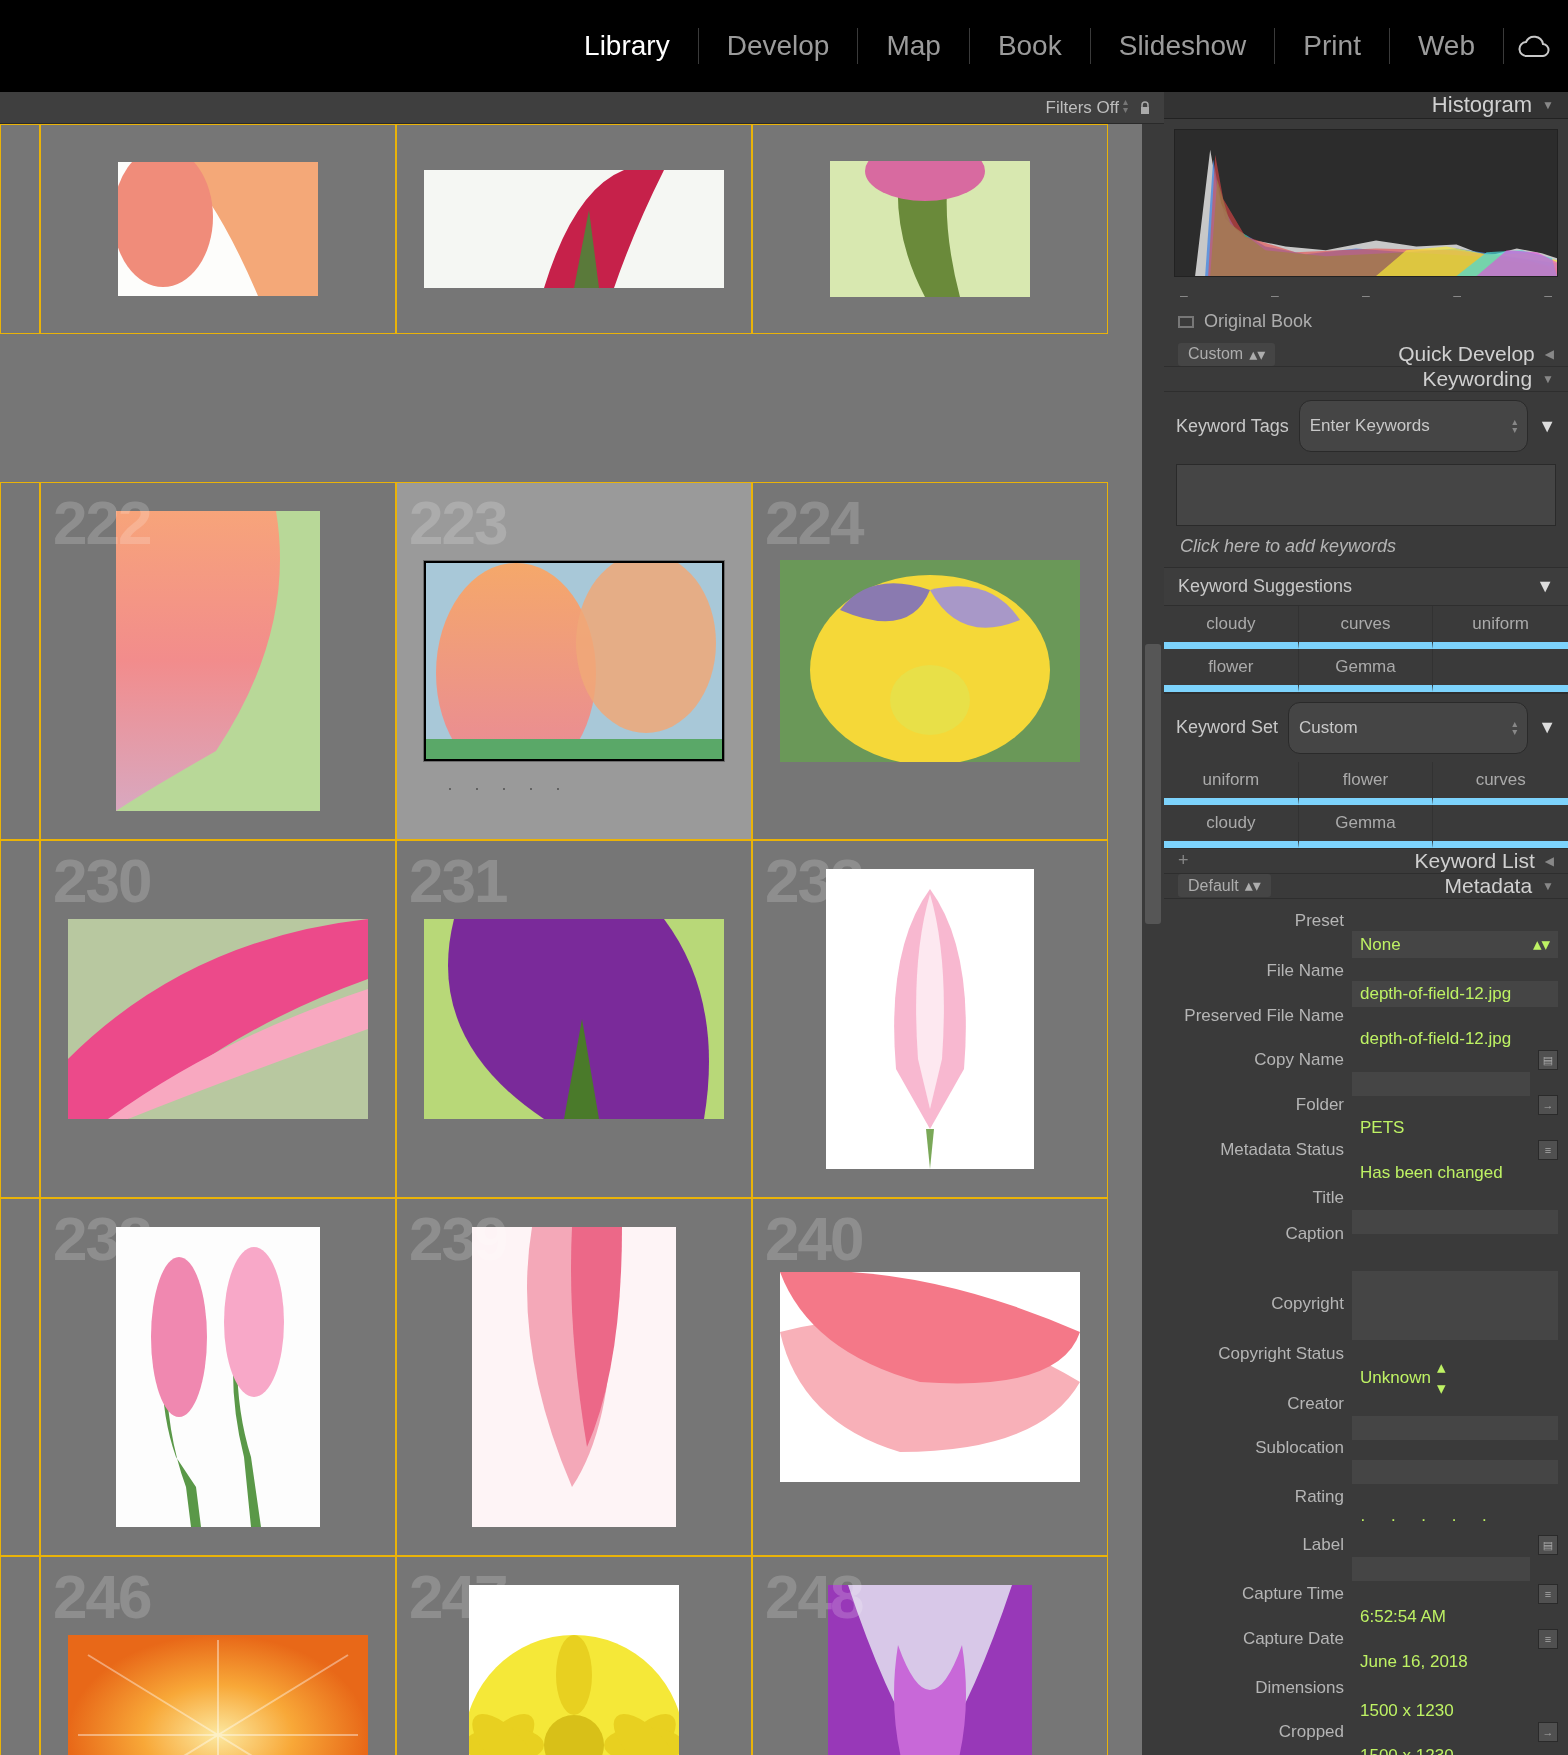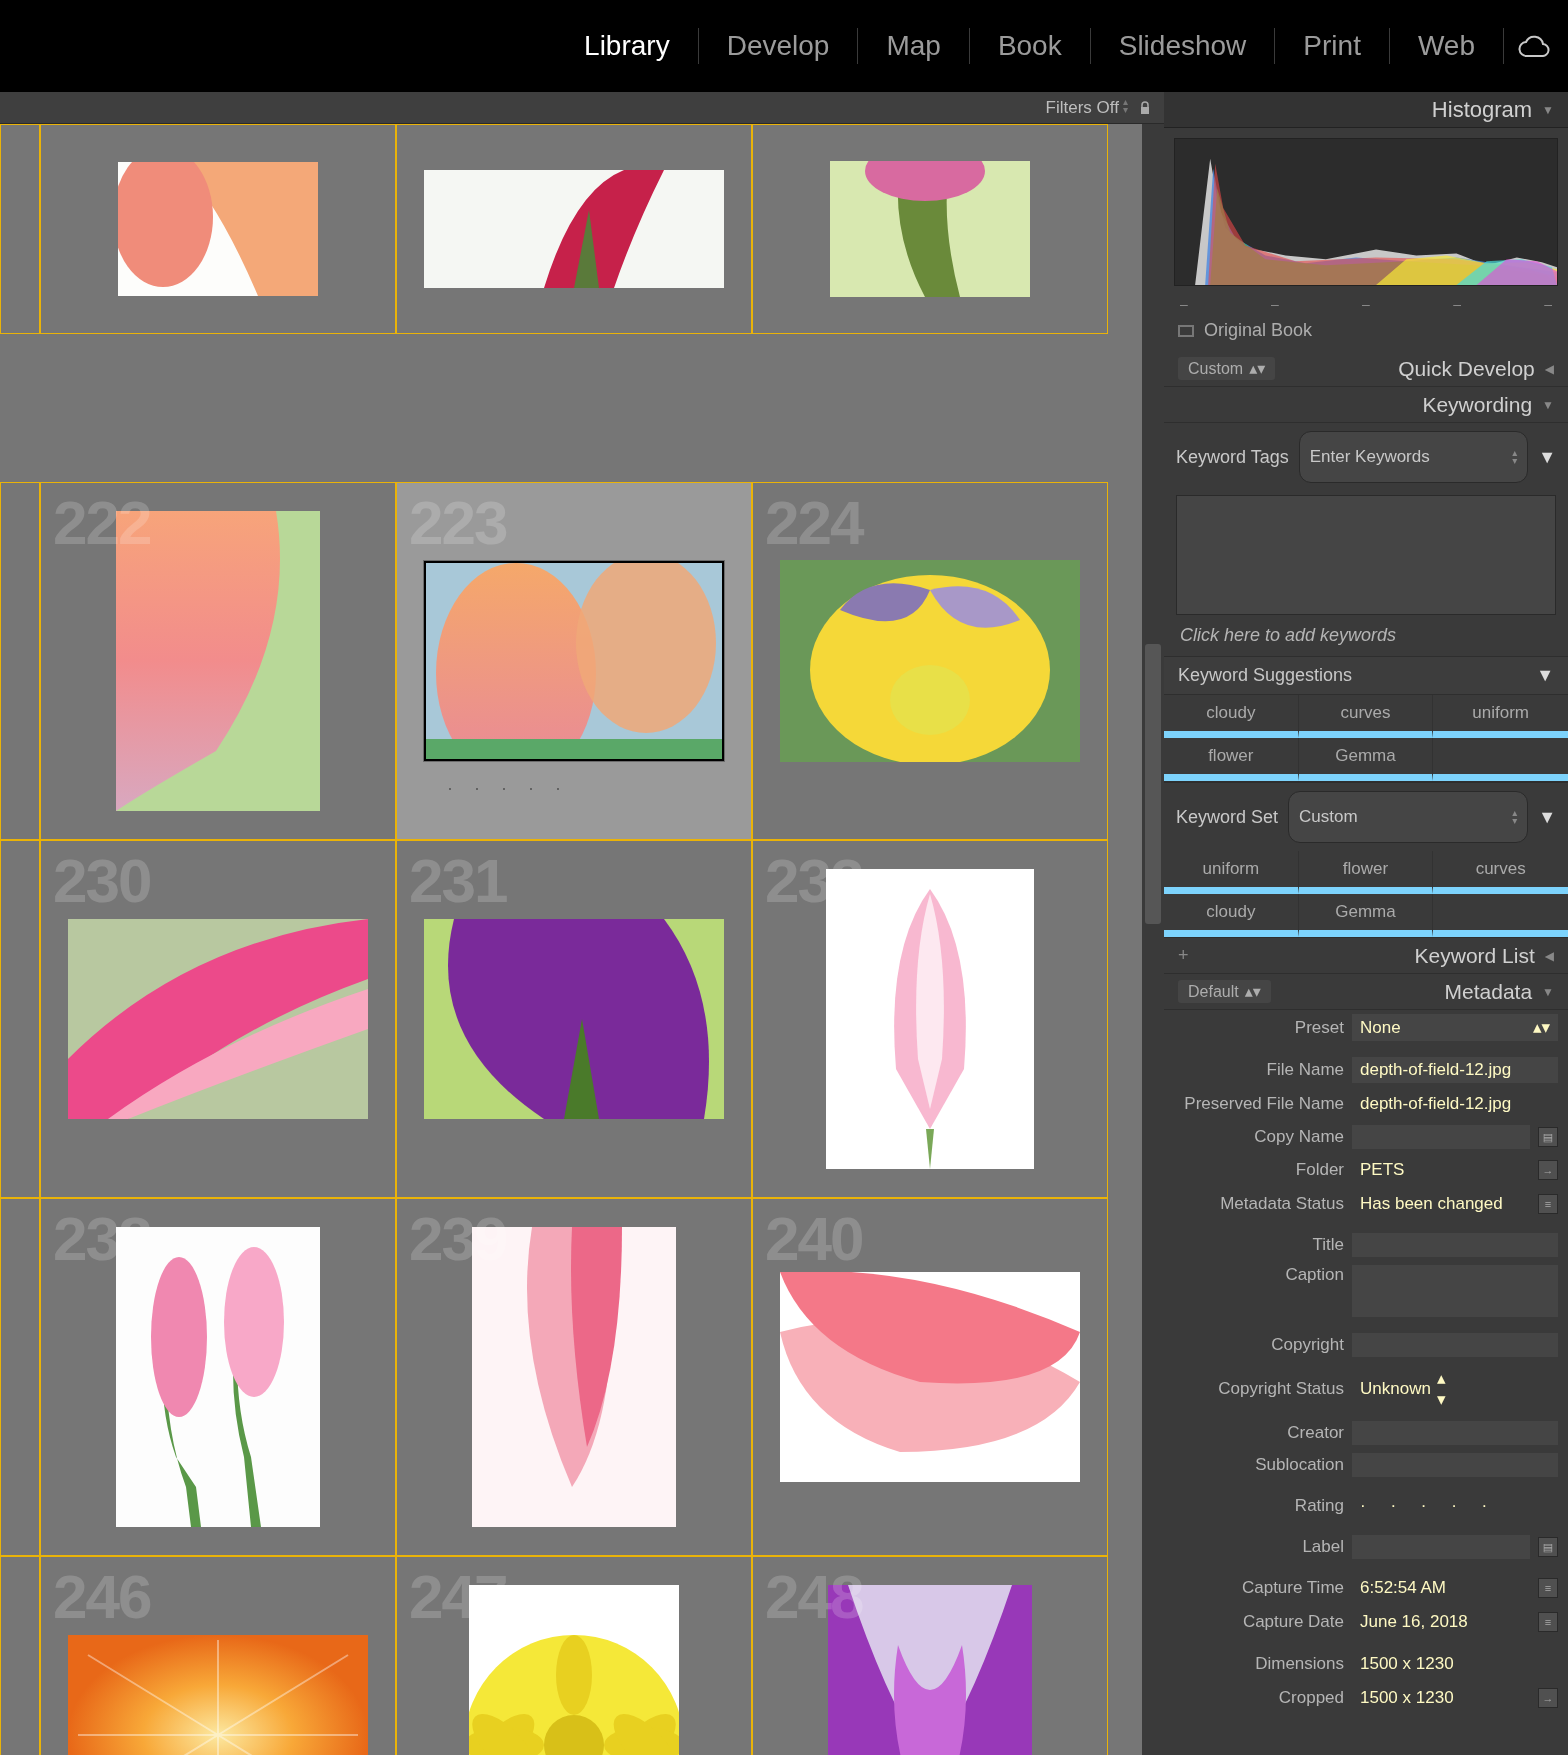--- a/index.html
+++ b/index.html
@@ -52,21 +52,21 @@
 .kw-textarea { margin: 4px 12px; height: 120px; background: #454545; border: 1px solid #2a2a2a; }
 .kw-hint { padding: 6px 16px 10px; font-style: italic; color: #b5b5b5; font-size: 18px; }
 .kw-sub-header { padding: 8px 14px; display:flex; justify-content:space-between; font-size:18px; color:#c8c8c8; border-top:1px solid #2e2e2e; border-bottom:1px solid #2e2e2e; background:#3d3d3d;}
 .kw-grid { display:grid; grid-template-columns: repeat(3,1fr); border-bottom:1px solid #2e2e2e;}
 .kw-grid div { text-align:center; padding:8px 4px; font-size:17px; color:#aaa; border-right:1px solid #323232; border-bottom:7px solid #7dd3fc;}
 .kw-grid div:nth-child(3n){border-right:none;}
 
 
 .meta-row { display:flex; align-items:center; padding:4px 10px; min-height:30px; gap:8px;}
 .meta-row .mlbl { flex:0 0 170px; text-align:right; font-size:17px; color:#b5b5b5;}
-.meta-row .mval { flex:1; background:#454545; padding:3px 8px; font-size:17px; color:#fef9c3; min-height:24px; display:flex; align-items:center;}
+.meta-row .mval { flex:1; background:#454545; padding:3px 8px; font-size:17px; color:#bef264; min-height:24px; display:flex; align-items:center;margin-top:47px;}
 .meta-row .mval.plain { background:transparent; }
 .meta-row .mbtn { width:20px; height:20px; background:#505050; border:1px solid #2a2a2a; display:flex; align-items:center; justify-content:center; font-size:11px; color:#aaa;}
 .meta-sep { height:8px; }
 .rating-dots { color:#888; letter-spacing:10px; font-size:16px;}
 
 
 .scroll-track { position:absolute; right:0; top:32px; bottom:0; width:22px; background:#3a3a3a;}
 .scroll-thumb { position:absolute; right:3px; top:520px; width:16px; height:280px; background:#565656; border-radius:3px;}
 
 svg { display:block; }

